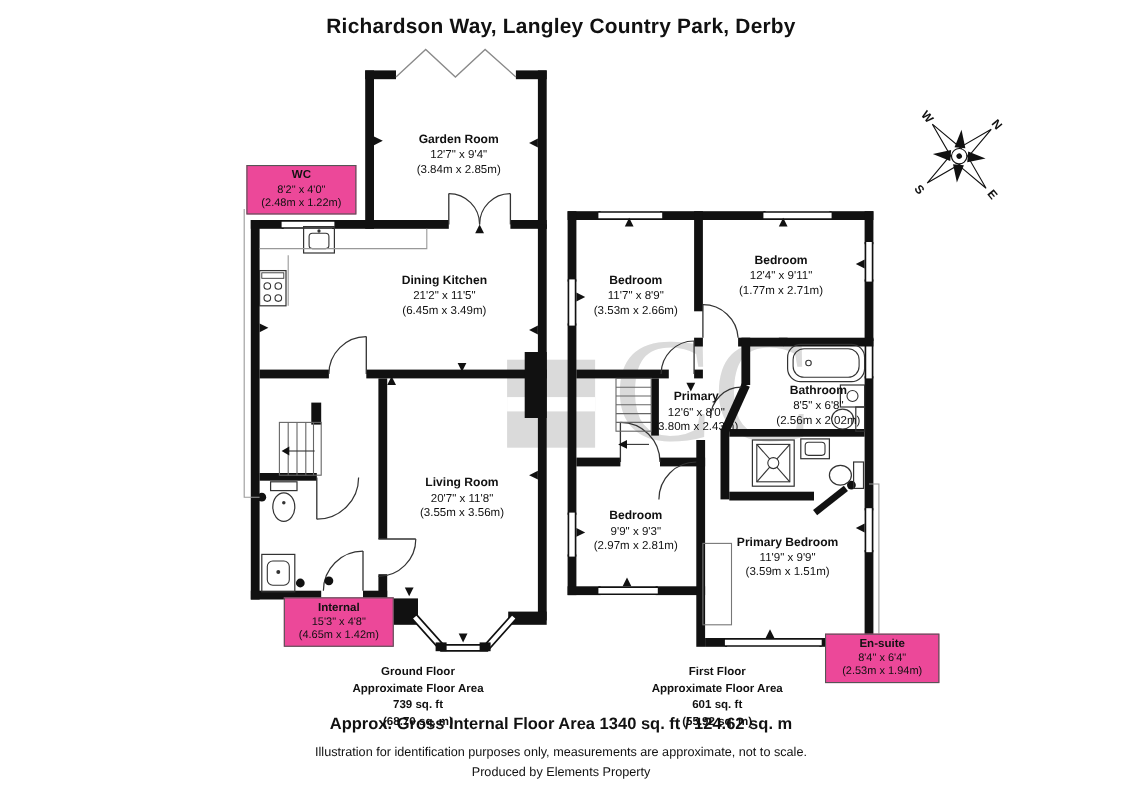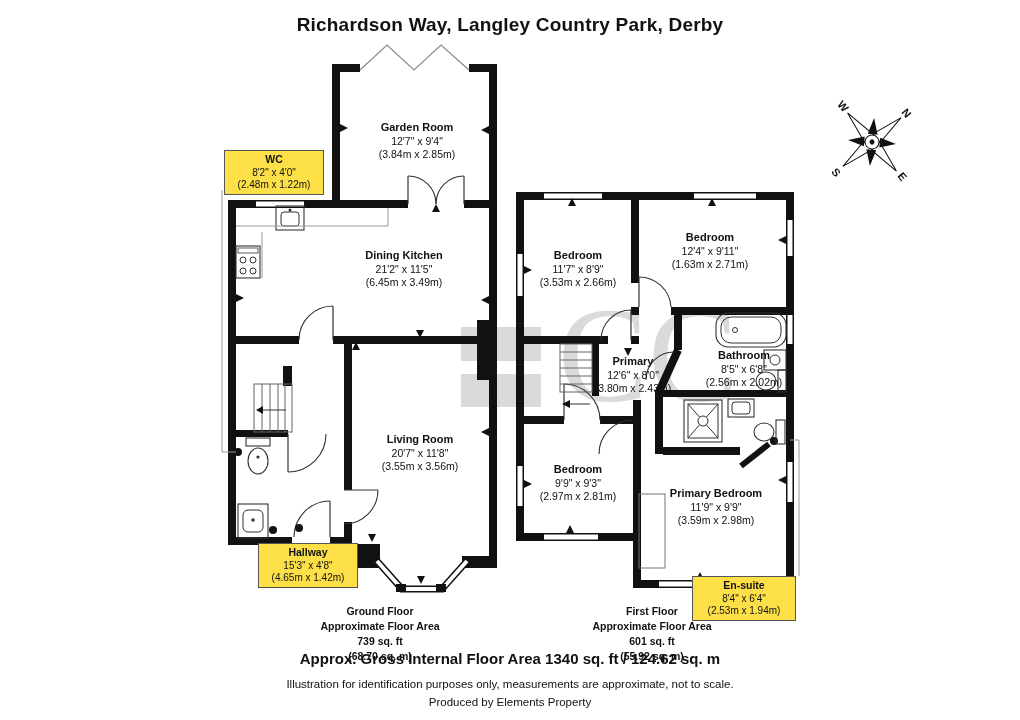--- a/index.html
+++ b/index.html
@@ -10,21 +10,21 @@
   
   .wm{position:absolute;z-index:0;color:#dadada;font-family:"Liberation Serif", serif;
       font-size:135px;line-height:1;user-select:none;}
   .wm-block{position:absolute;z-index:0;background:#dadada;}
   .wm-slot{position:absolute;left:0;top:34px;width:100%;height:13px;background:#fff;}
   svg.plan{position:absolute;left:0;top:0;z-index:1;}
   
   .room-label{position:absolute;width:150px;text-align:center;z-index:3;line-height:1.32;}
   .room-label .rname{font-size:11px;font-weight:bold;}
   .room-label .rdim{font-size:10.5px;}
-  .room-label.boxed{background:#fde047;border:1px solid #555;padding:2px 1px;z-index:4;}
+  .room-label.boxed{background:#ec4899;border:1px solid #555;padding:2px 1px;z-index:4;}
   .room-label.boxed .rname{font-size:10.5px;}
   .room-label.boxed .rdim{font-size:10px;line-height:1.25;}
   .floor-summary{position:absolute;width:160px;text-align:center;z-index:3;
                  font-size:10.5px;font-weight:bold;line-height:1.42;}
   .footer-line{position:absolute;left:0;width:100%;text-align:center;z-index:5;}
   .footer-bold{top:650px;font-size:15px;font-weight:bold;}
   .footer-small{top:678px;font-size:11.5px;}
   .footer-producer{top:696px;font-size:11.5px;}
 </style>
 </head>
@@ -282,62 +282,62 @@
     <div class="rname">Dining Kitchen</div>
     <div class="rdim">21'2" x 11'5"</div>
     <div class="rdim">(6.45m x 3.49m)</div>
   </div>
   <div class="room-label" style="left:345px;top:432px;">
     <div class="rname">Living Room</div>
     <div class="rdim">20'7" x 11'8"</div>
     <div class="rdim">(3.55m x 3.56m)</div>
   </div>
   <div class="room-label boxed" style="left:258px;top:543px;width:96px;">
-    <div class="rname">Hallway</div>
+    <div class="rname">Internal</div>
     <div class="rdim">15'3" x 4'8"</div>
     <div class="rdim">(4.65m x 1.42m)</div>
   </div>
   <div class="floor-summary" style="left:300px;top:604px;">
     <div>Ground Floor</div>
     <div>Approximate Floor Area</div>
     <div>739 sq. ft</div>
     <div>(68.70 sq. m)</div>
   </div>
 
   <div class="room-label" style="left:503px;top:248px;">
     <div class="rname">Bedroom</div>
     <div class="rdim">11'7" x 8'9"</div>
     <div class="rdim">(3.53m x 2.66m)</div>
   </div>
   <div class="room-label" style="left:635px;top:230px;">
     <div class="rname">Bedroom</div>
     <div class="rdim">12'4" x 9'11"</div>
-    <div class="rdim">(1.63m x 2.71m)</div>
+    <div class="rdim">(1.77m x 2.71m)</div>
   </div>
   <div class="room-label" style="left:558px;top:354px;">
     <div class="rname">Primary</div>
     <div class="rdim">12'6" x 8'0"</div>
     <div class="rdim">(3.80m x 2.43m)</div>
   </div>
   <div class="room-label" style="left:669px;top:348px;">
     <div class="rname">Bathroom</div>
     <div class="rdim">8'5" x 6'8"</div>
     <div class="rdim">(2.56m x 2.02m)</div>
   </div>
   <div class="room-label" style="left:503px;top:462px;">
     <div class="rname">Bedroom</div>
     <div class="rdim">9'9" x 9'3"</div>
     <div class="rdim">(2.97m x 2.81m)</div>
   </div>
   <div class="room-label" style="left:641px;top:486px;">
     <div class="rname">Primary Bedroom</div>
     <div class="rdim">11'9" x 9'9"</div>
-    <div class="rdim">(3.59m x 2.98m)</div>
-  </div>
-  <div class="room-label boxed" style="left:692px;top:576px;width:100px;">
+    <div class="rdim">(3.59m x 1.51m)</div>
+  </div>
+  <div class="room-label boxed" style="left:750px;top:576px;width:100px;">
     <div class="rname">En-suite</div>
     <div class="rdim">8'4" x 6'4"</div>
     <div class="rdim">(2.53m x 1.94m)</div>
   </div>
   <div class="floor-summary" style="left:572px;top:604px;">
     <div>First Floor</div>
     <div>Approximate Floor Area</div>
     <div>601 sq. ft</div>
     <div>(55.92 sq. m)</div>
   </div>

